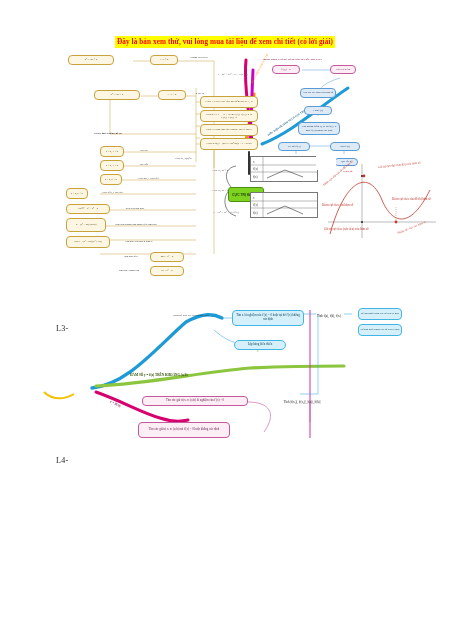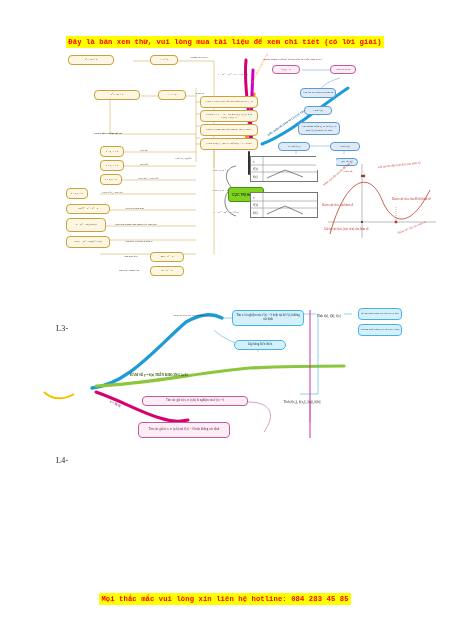--- a/index.html
+++ b/index.html
@@ -3,21 +3,21 @@
 <meta charset="utf-8">
 <style>
   html,body{margin:0;padding:0;background:#ffffff;}
   body{width:450px;height:636px;position:relative;overflow:hidden;
        font-family:"Liberation Serif",serif;color:#000;}
   .page{position:absolute;inset:0;background:#fff;}
 
   
   .banner{position:absolute;left:0;right:0;text-align:center;}
   .banner span{display:inline-block;background:#ffff00;color:#ff0000;
-       font-family:Liberation Mono, monospace;font-weight:bold;
+       font-family:Liberation Serif, serif;font-weight:bold;
        font-size:7.2px;line-height:10px;padding:1px 2px;letter-spacing:.1px;}
   #top-banner{top:30px;}
   #bottom-banner{top:587px;}
 
   
   .seclabel{position:absolute;font-family:"Liberation Serif",serif;
        font-size:8px;color:#222;letter-spacing:.3px;}
   #lbl-l3{left:56px;top:279px;margin-top:45px;}
   #lbl-l4{left:56px;top:456px;}
 
@@ -283,17 +283,14 @@
 
     <div class="node npk rnd" style="left:142px;top:96px;width:106px;height:10px;font-size:3px;">Tìm các giá trị xᵢ ∈ (a;b) là nghiệm của f'(x) = 0</div>
 
     <div class="node npk rnd" style="left:138px;top:122px;width:92px;height:16px;font-size:3px;line-height:3.8px;">Tìm các giá trị xᵢ ∈ (a;b) mà f'(x) = 0 hoặc không xác định</div>
 
     <div class="node" style="left:262px;top:98px;width:80px;height:9px;color:#222;font-size:3.1px;">Tính |f(x₁)|, |f(x₂)|, |f(a)|, |f(b)|</div>
   </div>
 
   <div class="seclabel" id="lbl-l4">L4-</div>
 
-  <div class="banner" id="bottom-banner">
-    <span>Mọi thắc mắc vui lòng xin liên hệ hotline: 084 283 45 85</span>
-  </div>
 
 </div>
 
 </body></html>

